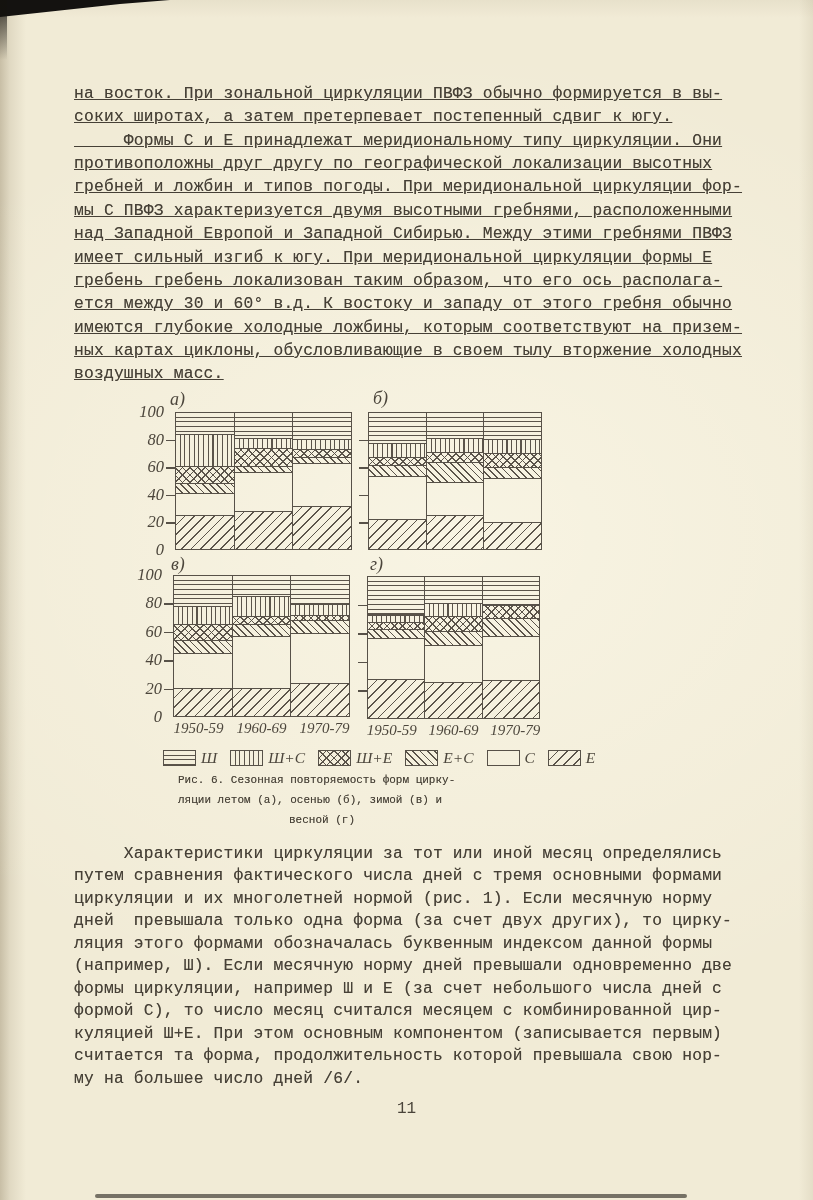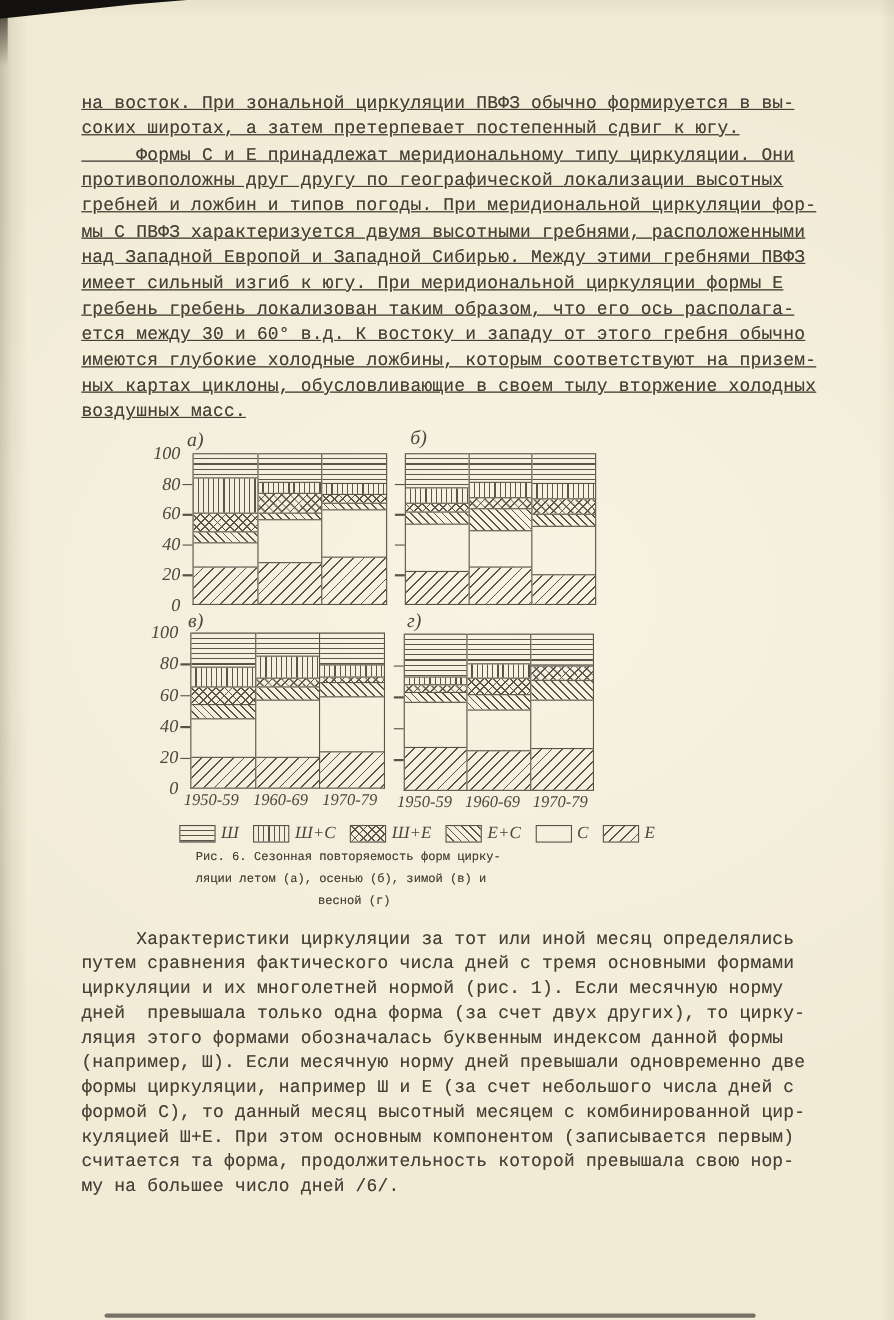--- a/index.html
+++ b/index.html
@@ -41,21 +41,21 @@
      repeating-linear-gradient(45deg,transparent 0,transparent 4.3px,#5b544a 4.3px,#5b544a 5.4px),
      repeating-linear-gradient(135deg,transparent 0,transparent 4.3px,#5b544a 4.3px,#5b544a 5.4px);}
   .p-ec{background-image:repeating-linear-gradient(45deg,transparent 0,transparent 3.9px,#5b544a 3.9px,#5b544a 5.1px);}
   .p-c{background-image:none;}
   .p-e{background-image:repeating-linear-gradient(135deg,transparent 0,transparent 5.7px,#5b544a 5.7px,#5b544a 6.9px);}
   .tick{position:absolute;left:-9px;width:9px;height:1.5px;background:#575148;}
   .ylab{position:absolute;right:calc(100% + 11px);width:42px;text-align:right;
     font-family:"Liberation Serif","DejaVu Serif",serif;font-style:italic;
     font-size:16.5px;color:#4c463c;line-height:1;}
   .xlabels{position:absolute;left:-6px;right:-6px;top:100%;margin-top:3px;display:flex;}
-  .xlabels div{flex:1 1 0;text-align:left;font-family:"Liberation Serif","DejaVu Serif",serif;
+  .xlabels div{flex:1 1 0;text-align:center;font-family:"Liberation Serif","DejaVu Serif",serif;
     font-style:italic;font-size:15px;color:#4c463c;white-space:nowrap;}
 
   #legend{position:absolute;left:163px;top:748px;display:flex;align-items:center;height:20px;}
   .lg-item{display:flex;align-items:center;margin-right:13px;}
   .swatch{display:inline-block;width:33px;height:16px;border:1.5px solid #575148;box-sizing:border-box;}
   .lg-label{font-family:"Liberation Serif","DejaVu Serif",serif;font-style:italic;
     font-size:15.5px;color:#4c463c;margin-left:5px;white-space:nowrap;}
 
   .capline{position:absolute;white-space:pre;font-size:11px;color:#464036;
     text-shadow:0 0 .5px rgba(70,64,54,.5);}
@@ -277,19 +277,20 @@
   </div>
 
   <div class="block2">
     <div class="tline" style="top:844px">     Характеристики циркуляции за тот или иной месяц определялись</div>
     <div class="tline" style="top:866px">путем сравнения фактического числа дней с тремя основными формами</div>
     <div class="tline" style="top:889px">циркуляции и их многолетней нормой (рис. 1). Если месячную норму</div>
     <div class="tline" style="top:911px">дней  превышала только одна форма (за счет двух других), то цирку-</div>
     <div class="tline" style="top:934px">ляция этого формами обозначалась буквенным индексом данной формы</div>
     <div class="tline" style="top:956px">(например, Ш). Если месячную норму дней превышали одновременно две</div>
     <div class="tline" style="top:979px">формы циркуляции, например Ш и Е (за счет небольшого числа дней с</div>
-    <div class="tline" style="top:1001px">формой С), то данный месяц высотный месяцем с комбинированной цир-</div>
+    <div class="tline" style="top:1001px">формой С), то число месяц считался месяцем с комбинированной цир-</div>
     <div class="tline" style="top:1024px">куляцией Ш+Е. При этом основным компонентом (записывается первым)</div>
     <div class="tline" style="top:1046px">считается та форма, продолжительность которой превышала свою нор-</div>
     <div class="tline" style="top:1069px">му на большее число дней /6/.</div>
   </div>
 
+  <div id="page-number">11</div>
 </div>
 
 </body></html>

